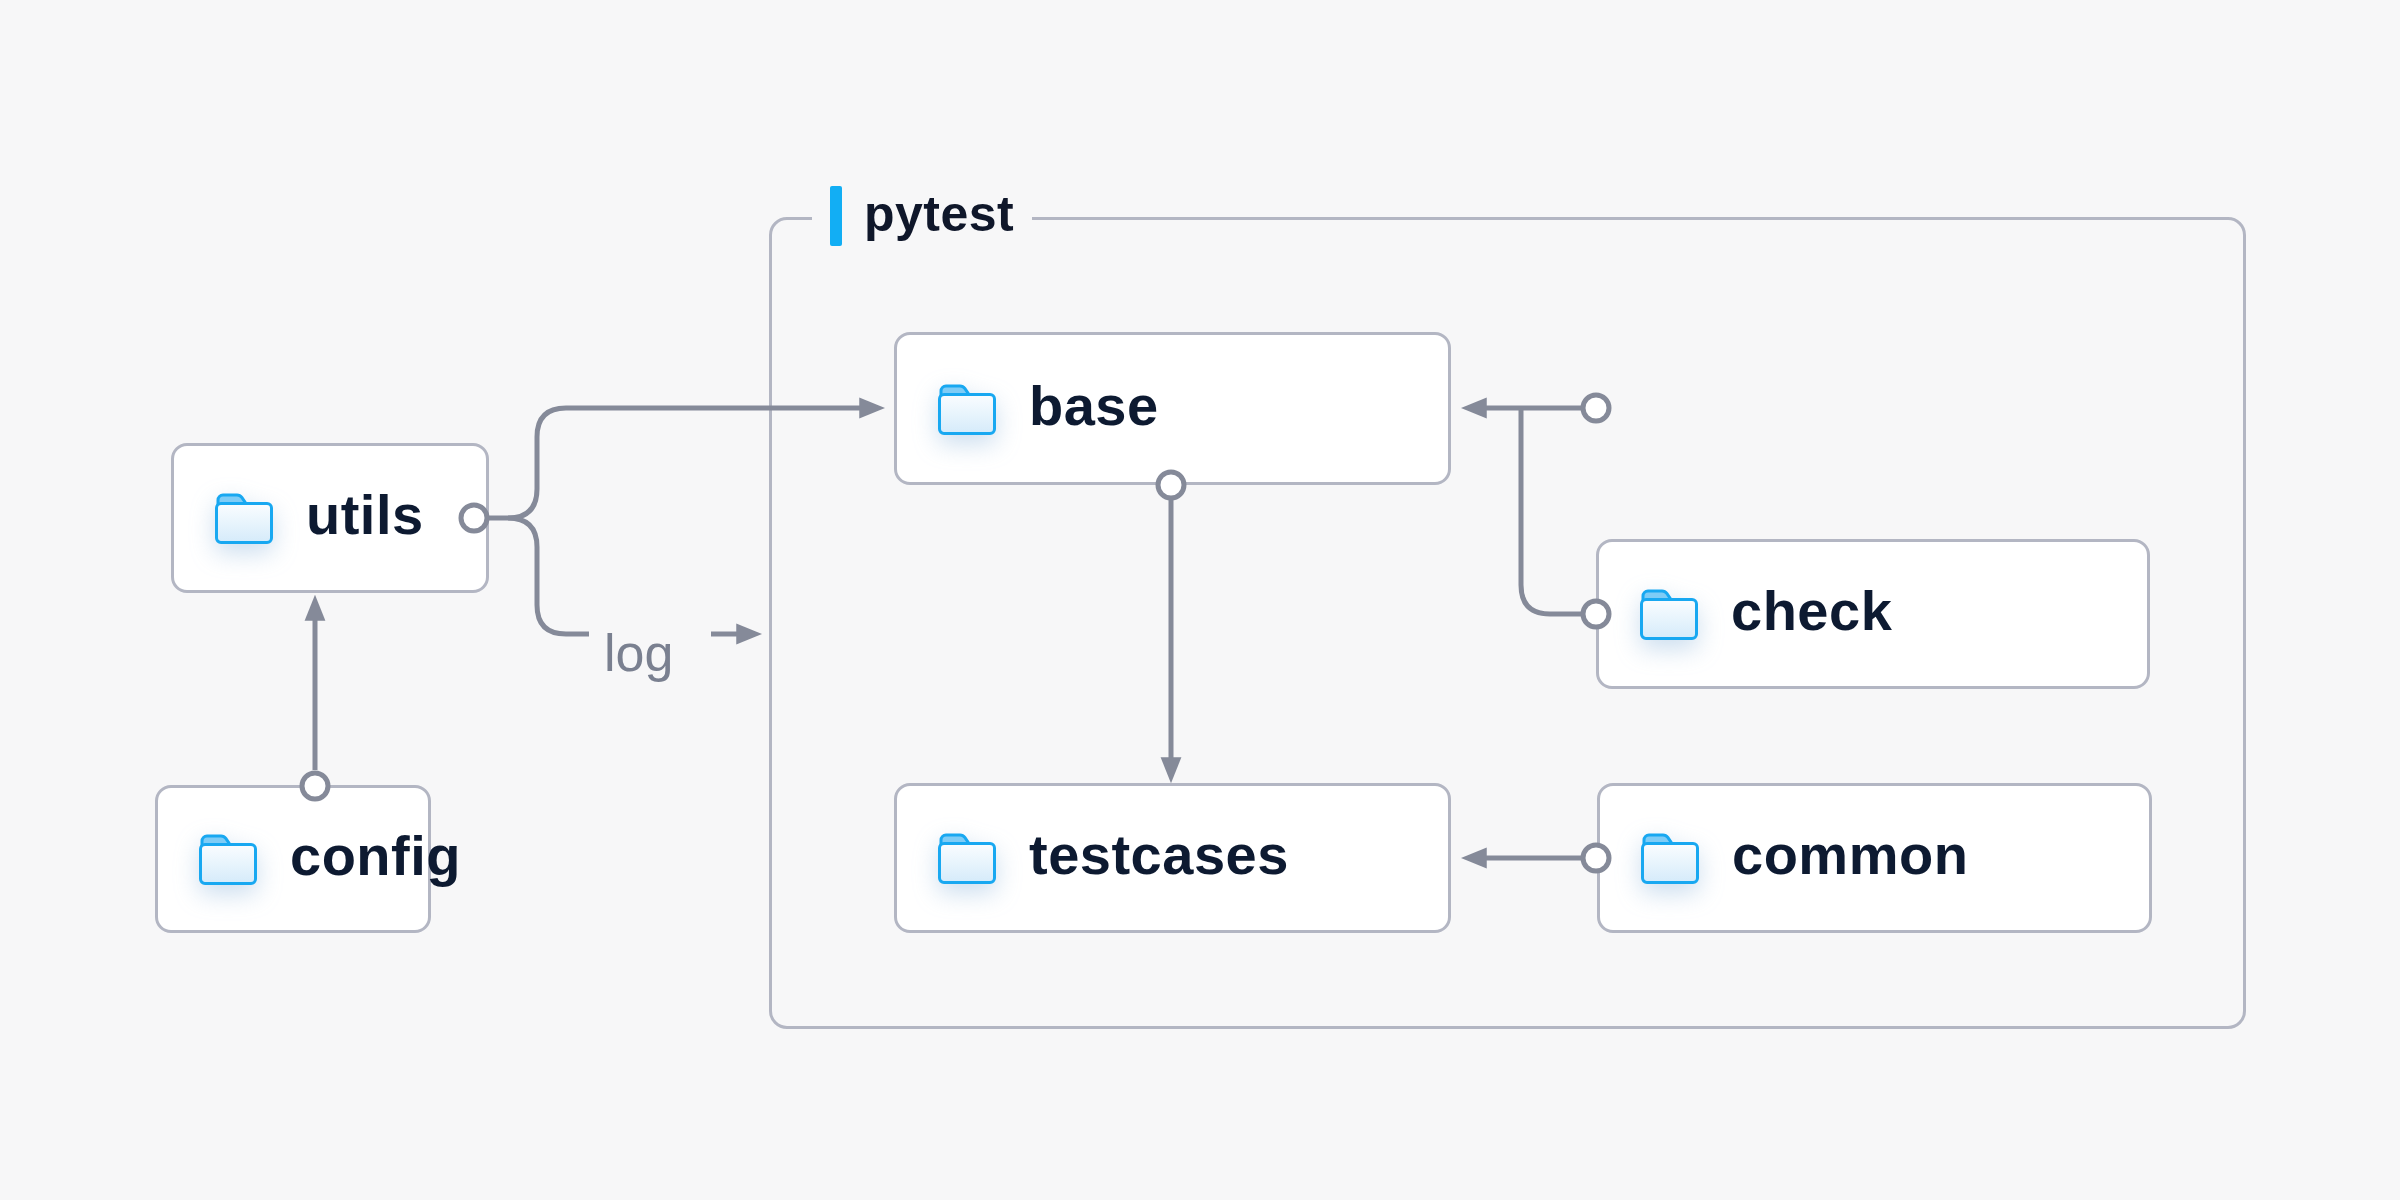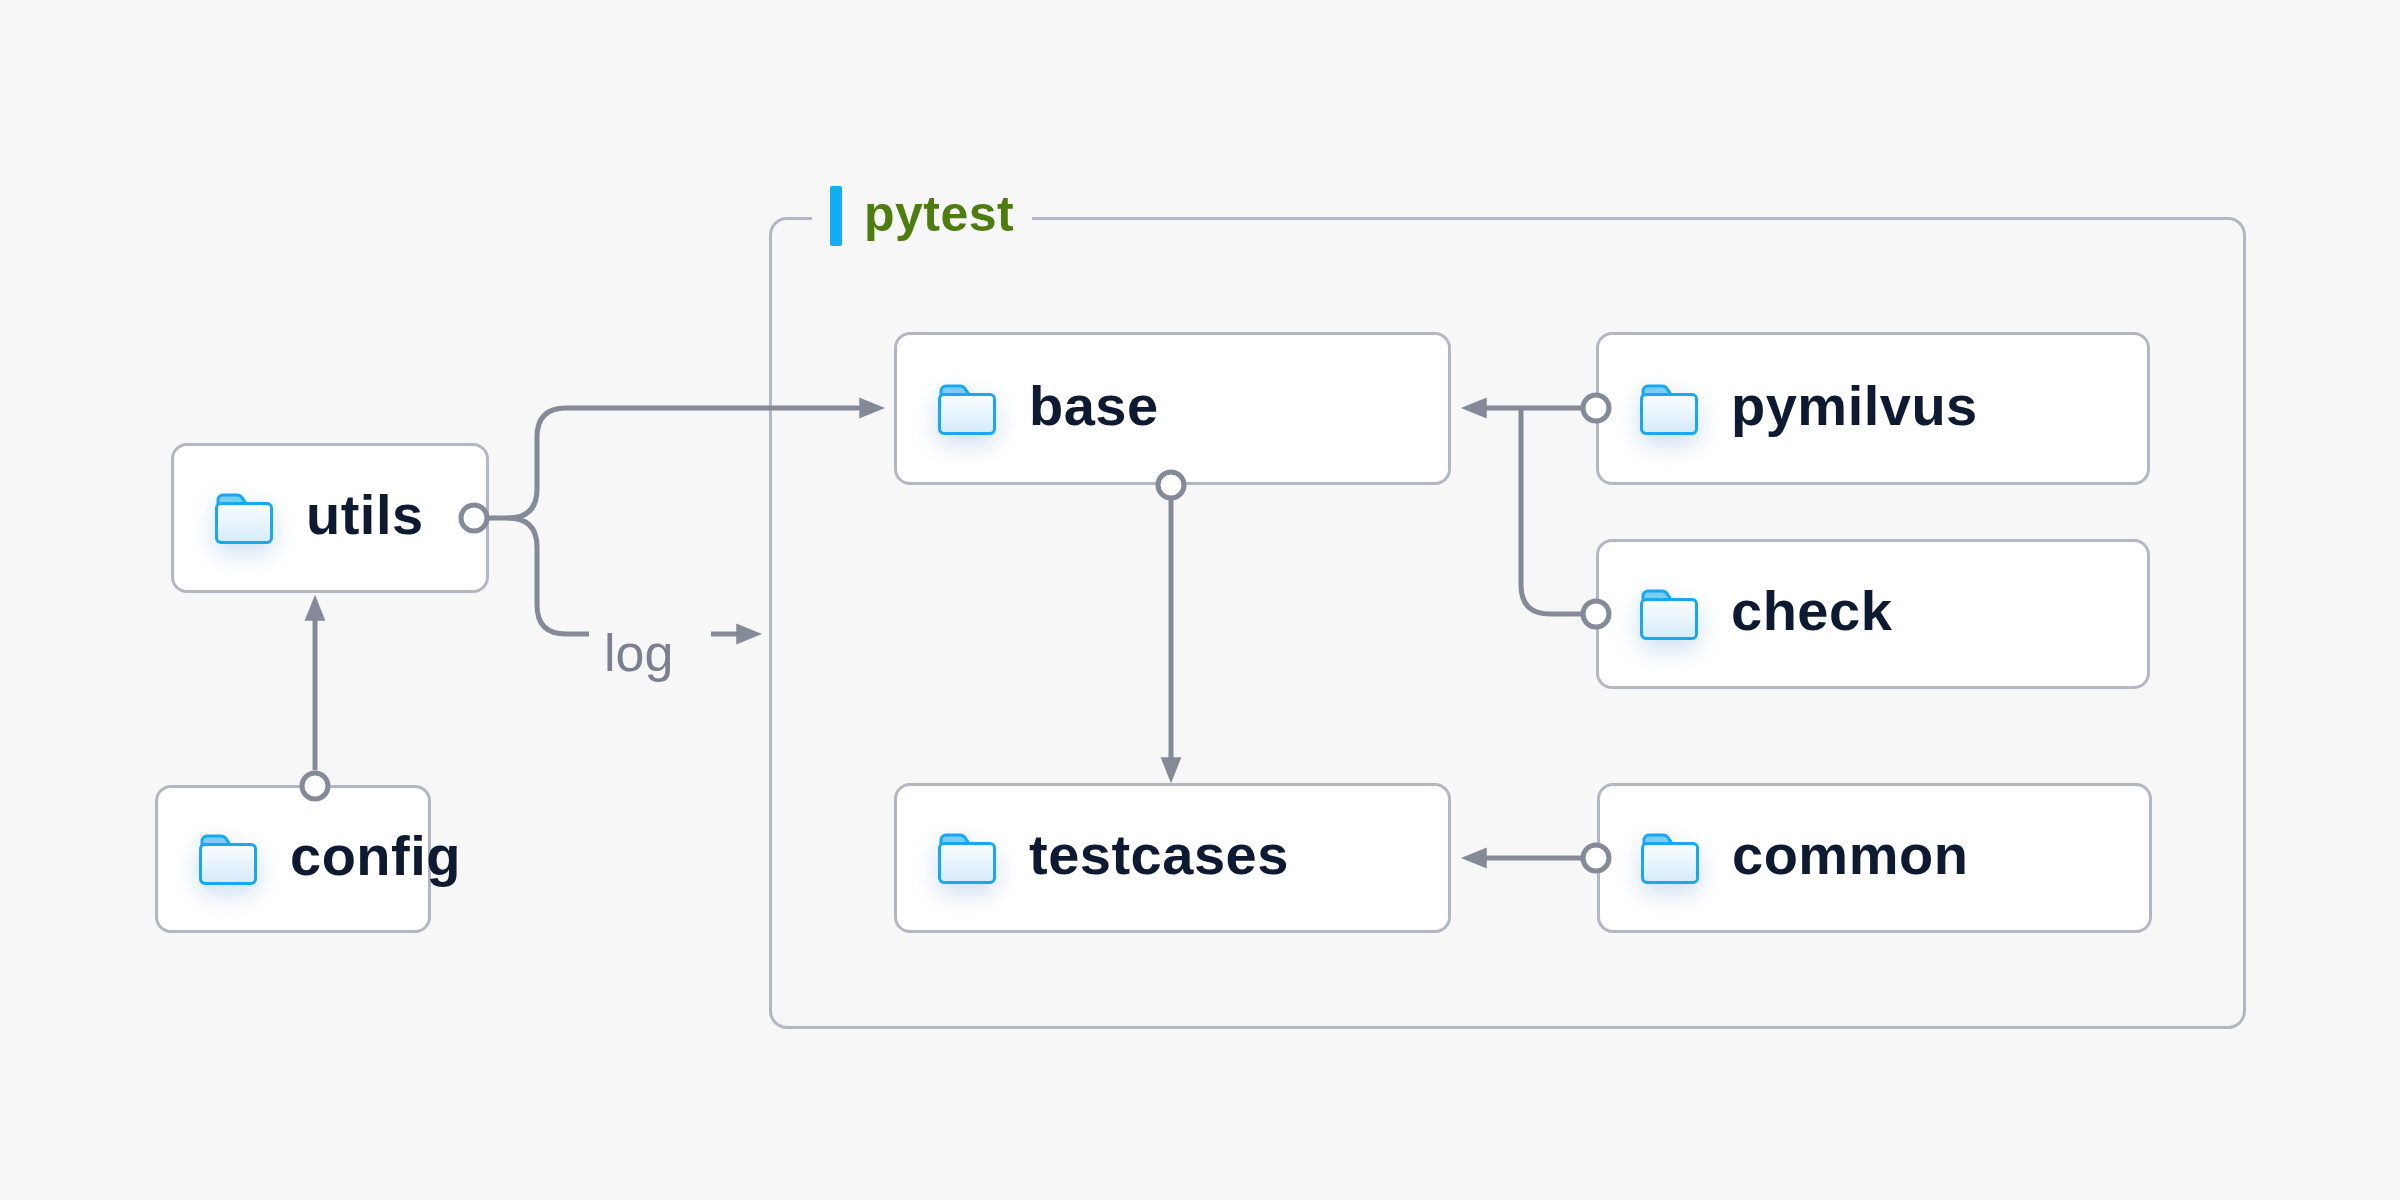--- a/index.html
+++ b/index.html
@@ -13,21 +13,21 @@
     border:3px solid #b3b6c3;border-radius:18px;box-sizing:border-box;
     background:transparent;
   }
   .container-title{
     position:absolute;left:812px;top:185px;height:62px;
     display:flex;align-items:center;gap:22px;
     background:#f7f7f8;padding:0 18px;z-index:3;
   }
   .accent-bar{display:block;width:12px;height:60px;background:#12aef4;border-radius:2px;}
   .container-title .tlabel{
-    font-size:50px;font-weight:600;color:#4d7c0f;letter-spacing:.5px;line-height:1;
+    font-size:50px;font-weight:600;color:#0f172a;letter-spacing:.5px;line-height:1;
     padding-bottom:4px;
   }
   
   .node{
     position:absolute;display:flex;align-items:center;gap:30px;
     padding-left:38px;box-sizing:border-box;
     background:#ffffff;border:3px solid #b3b6c3;border-radius:16px;
     z-index:2;
   }
   .nlabel{font-size:56px;font-weight:600;color:#0d1a31;letter-spacing:.5px;line-height:1;padding-bottom:6px;}
@@ -86,28 +86,20 @@
 
   <div class="node" style="left:894px;top:332px;width:557px;height:153px;">
     <span class="folder">
       <svg width="64" height="56">
           <use href="#folder-sym"></use>
         </svg>
       </span>
     <span class="nlabel">base</span>
   </div>
 
-  <div class="node" style="left:1596px;top:332px;width:554px;height:153px;">
-    <span class="folder">
-      <svg width="64" height="56">
-          <use href="#folder-sym"></use>
-        </svg>
-      </span>
-    <span class="nlabel">pymilvus</span>
-  </div>
 
   <div class="node" style="left:1596px;top:539px;width:554px;height:150px;">
     <span class="folder">
       <svg width="64" height="56">
           <use href="#folder-sym"></use>
         </svg>
       </span>
     <span class="nlabel">check</span>
   </div>
 

